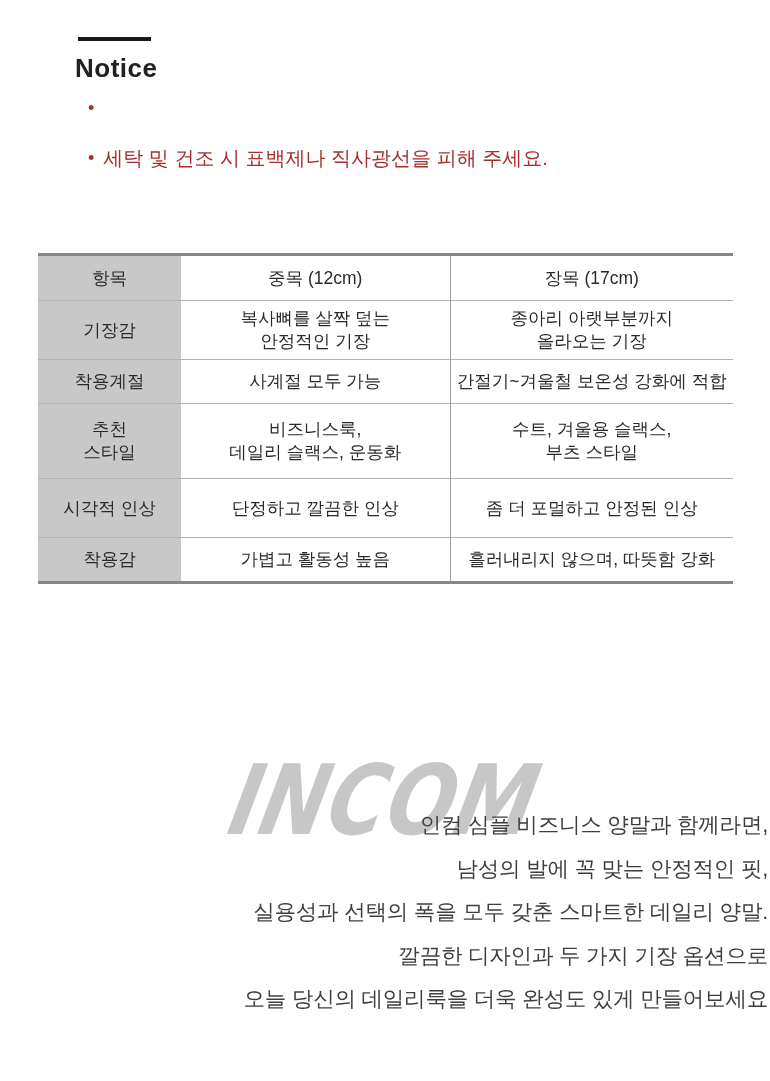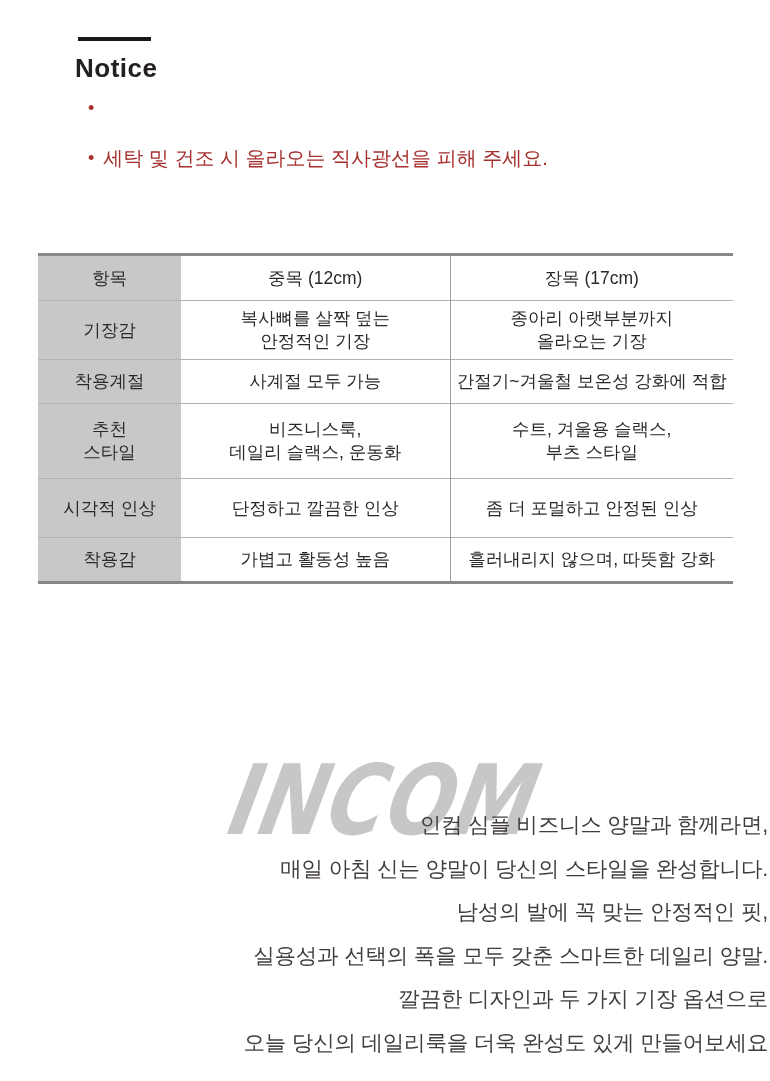--- a/index.html
+++ b/index.html
@@ -85,21 +85,21 @@
 
 <section class="notice">
   <div class="notice-bar"></div>
   <h2 class="notice-title">Notice</h2>
   <div class="notice-list">
     <div class="notice-item">
       <span class="bullet">•</span>
     </div>
     <div class="notice-item">
       <span class="bullet">•</span>
-      <span>세탁 및 건조 시 올라오는 직사광선을 피해 주세요.</span>
+      <span>세탁 및 건조 시 표백제나 직사광선을 피해 주세요.</span>
     </div>
   </div>
 </section>
 
 <table class="size-table">
   <colgroup>
     <col style="width:143px">
     <col style="width:269px">
     <col style="width:283px">
   </colgroup>
@@ -139,18 +139,17 @@
       <td>가볍고 활동성 높음</td>
       <td class="long-col">흘러내리지 않으며, 따뜻함 강화</td>
     </tr>
   </tbody>
 </table>
 
 <div class="watermark">INCOM</div>
 
 <div class="closing">
   <div>인컴 심플 비즈니스 양말과 함께라면,</div>
-  <div>매일 아침 신는 양말이 당신의 스타일을 완성합니다.</div>
   <div>남성의 발에 꼭 맞는 안정적인 핏,</div>
   <div>실용성과 선택의 폭을 모두 갖춘 스마트한 데일리 양말.</div>
   <div>깔끔한 디자인과 두 가지 기장 옵션으로</div>
   <div>오늘 당신의 데일리룩을 더욱 완성도 있게 만들어보세요</div>
 </div>
 
 </body></html>

